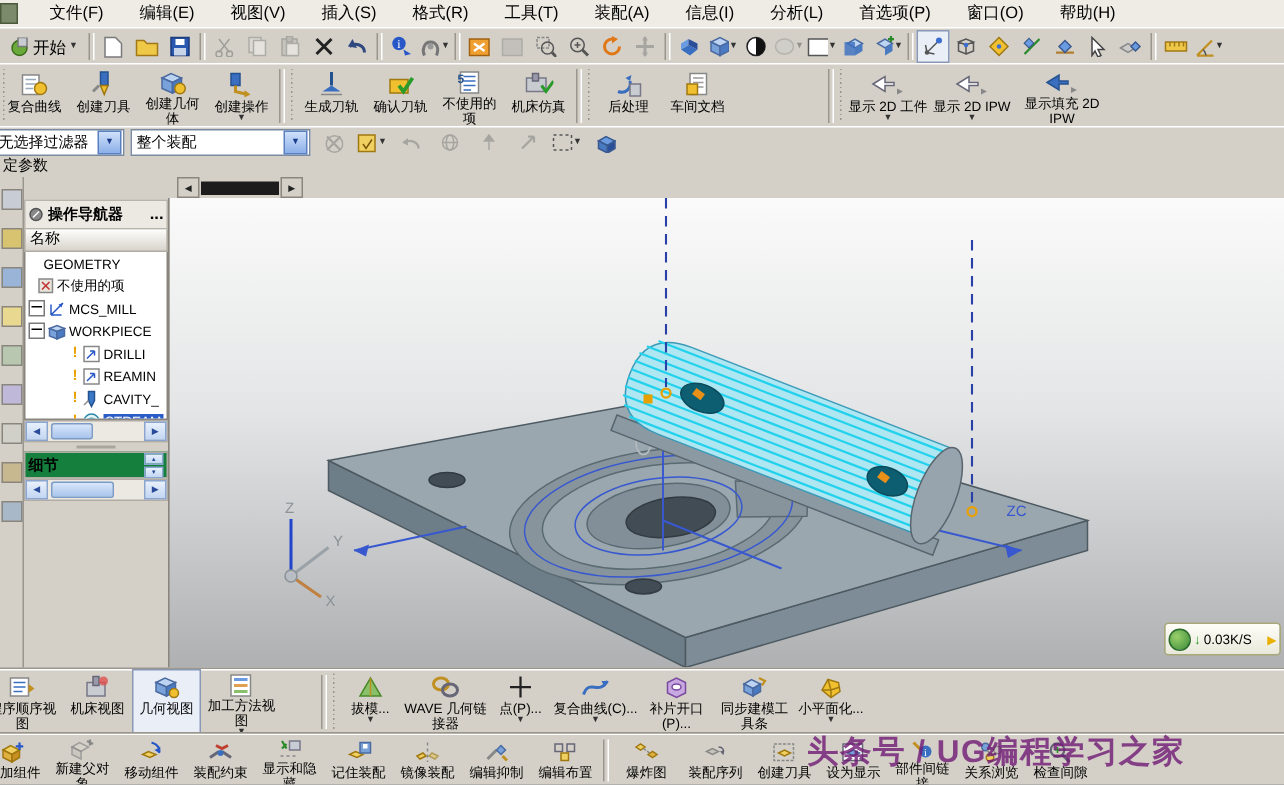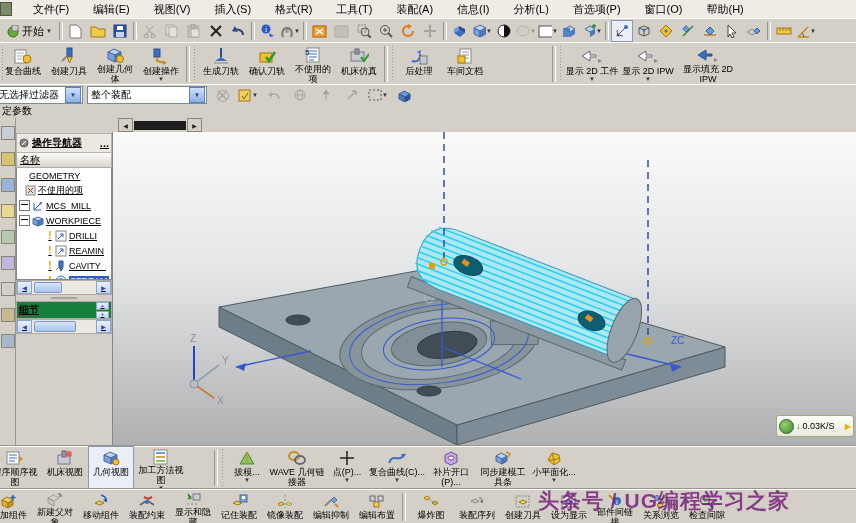--- a/index.html
+++ b/index.html
@@ -38,21 +38,21 @@
           border-bottom:1px solid #9a968e;font-size:10px;line-height:14px;padding-left:2px;}
   
   .main{position:absolute;left:0;top:118px;width:856px;height:327px;background:#d4d0c8;}
   .resbar{position:absolute;left:0;top:0;width:15px;height:327px;border-right:1px solid #9a968e;
           display:flex;flex-direction:column;align-items:center;gap:12px;padding-top:8px;}
   .resico{width:12px;height:12px;border:1px solid #8a867e;flex:none;}
   .handle-strip{position:absolute;left:112px;top:0;width:744px;height:14px;background:#d4d0c8;border-bottom:1px solid #a8a49c;display:flex;align-items:center;}
   .hbtn{width:13px;height:12px;background:#d4d0c8;border:1px solid #8a867e;font-size:6px;display:flex;align-items:center;justify-content:center;color:#222;}
   .hbar{width:52px;height:9px;background:#1c1c1c;margin:0 1px;}
   
-  .nav{position:absolute;left:16px;top:15px;width:96px;height:312px;display:flex;flex-direction:column;border-right:1px solid #8a867e;text-decoration:underline;}
+  .nav{position:absolute;left:16px;top:15px;width:96px;height:312px;display:flex;flex-direction:column;border-right:1px solid #8a867e;}
   .nav-head{height:18px;background:#ece9e2;border:1px solid #b8b4ac;display:flex;align-items:center;gap:3px;padding:0 2px;flex:none;}
   .nav-title{font-size:10px;font-weight:bold;white-space:nowrap;overflow:hidden;}
   .nav-col{height:14px;background:linear-gradient(#fdfdfb,#d8d4cc);border:1px solid #b0aca4;border-top:none;
            font-size:10px;padding-left:3px;line-height:13px;flex:none;}
   .tree{flex:1;background:#fff;border:1px solid #8a867e;border-top:none;overflow:hidden;position:relative;}
   .trow{height:15px;display:flex;align-items:center;gap:2px;white-space:nowrap;font-size:9px;}
   .tlabel{font-size:9px;}
   .sel{background:#2a5cc8;color:#fff;padding:0 1px;}
   .exp{width:9px;height:9px;border:1px solid #7a7a7a;background:#fff;position:relative;flex:none;}
   .exp i{position:absolute;left:1px;right:1px;top:3px;border-top:1px solid #000;}

